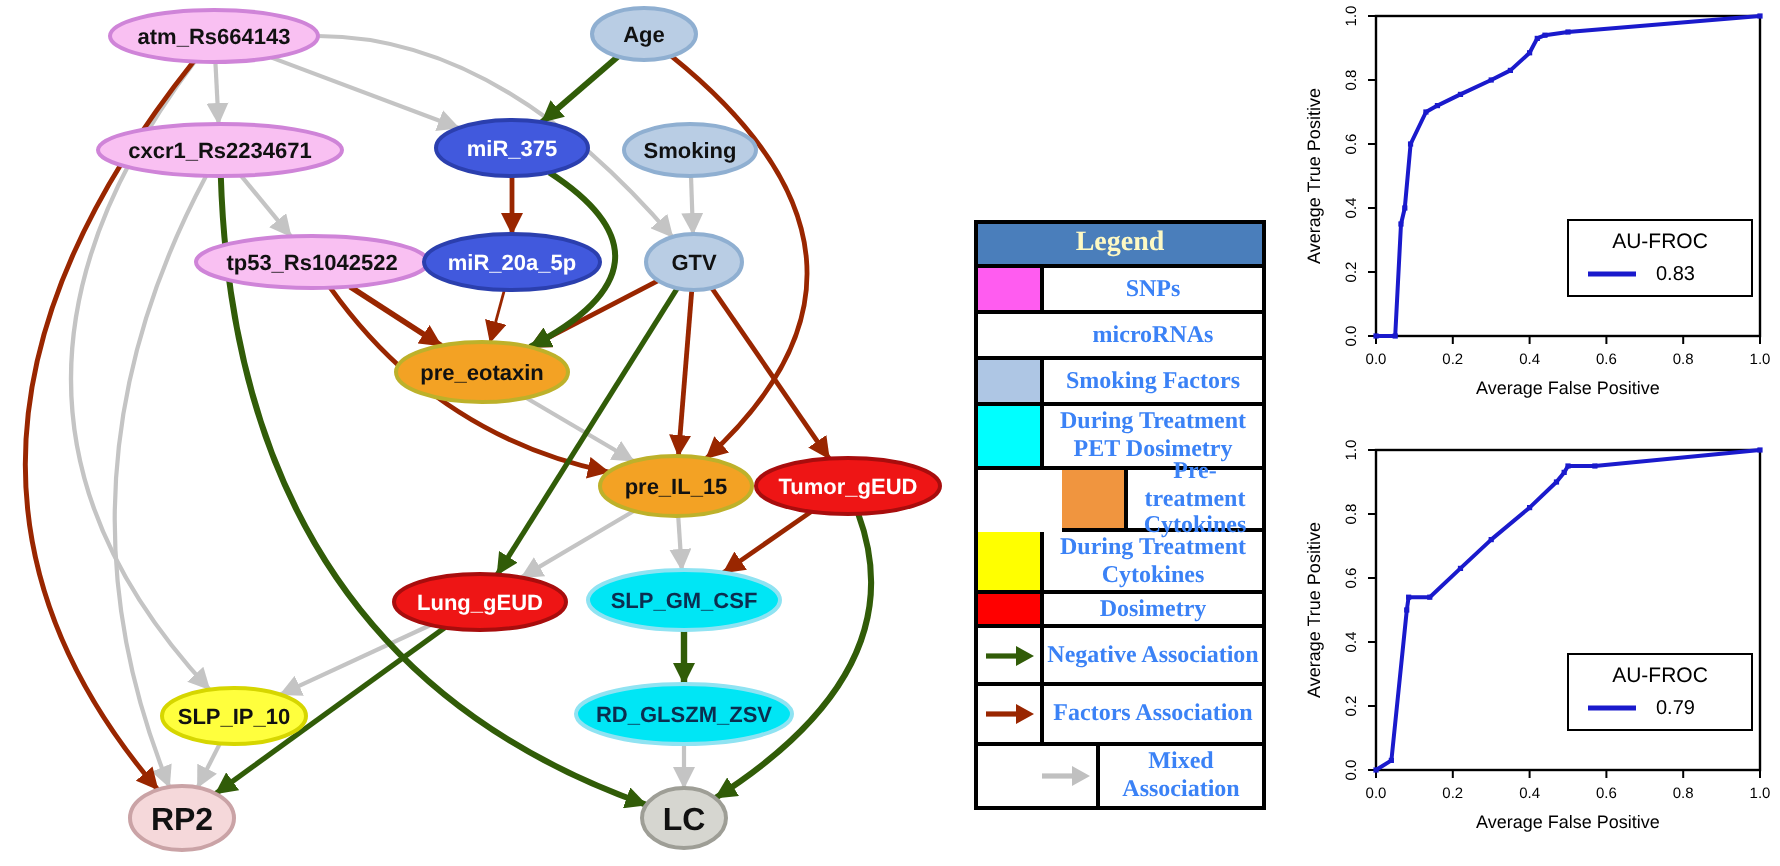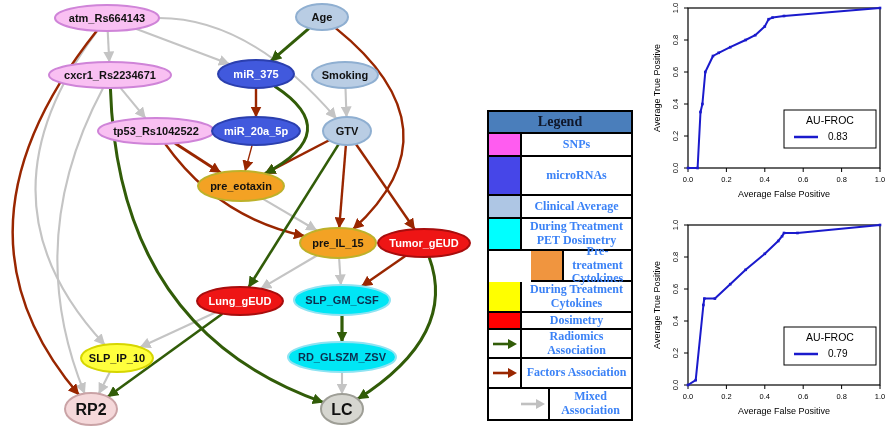--- a/index.html
+++ b/index.html
@@ -1,21 +1,21 @@
 <!DOCTYPE html>
 <html><head>
 <meta charset="utf-8">
 <style>
   html,body{margin:0;padding:0;background:#fff;}
   .fig{position:relative;width:890px;height:433px;background:#ffffff;
        font-family:"Liberation Sans",sans-serif;overflow:hidden;}
   #network{position:absolute;left:0;top:0;}
   .legend{position:absolute;left:487px;top:110px;width:146px;background:#fff;
           border:2px solid #000;font-family:"Liberation Serif",serif;box-sizing:border-box;}
-  .legend-header{color:#0f172a;font-weight:bold;text-align:center;font-size:14px;
+  .legend-header{color:#fef9c3;font-weight:bold;text-align:center;font-size:14px;
                  height:20px;line-height:20px;border-bottom:2px solid #000;}
   .legend-row{display:flex;border-bottom:2px solid #000;align-items:stretch;box-sizing:border-box;}
   .legend-row:last-child{border-bottom:none;padding-left:28px;}
   .legend-swatch{width:31px;border-right:2px solid #000;display:flex;align-items:center;
                  justify-content:center;flex:none;}
   .legend-label{flex:1;display:flex;flex-direction:column;align-items:center;justify-content:center;
                 font-weight:bold;font-size:12px;line-height:1.15;text-align:center;color:#3b82f6;}
   .chart{position:absolute;left:648px;background:#fff;}
 </style>
 </head>
@@ -140,30 +140,30 @@
 
   <div class="legend">
     <div class="legend-header" style="background: rgb(74, 126, 187);">Legend</div>
     <div id="legend-rows">
         <div class="legend-row" style="height: 23px;">
           <div class="legend-swatch" style="background: rgb(255, 92, 240);"></div>
           <div class="legend-label">
             <div>SNPs</div>
           </div>
         </div>
-        <div class="legend-row" style="height: 39px;">
+        <div class="legend-row" style="height: 23px; align-items: center;">
           <div class="legend-swatch" style="background: rgb(70, 70, 232);"></div>
           <div class="legend-label">
             <div>microRNAs</div>
           </div>
         </div>
         <div class="legend-row" style="height: 23px;">
           <div class="legend-swatch" style="background: rgb(174, 198, 228);"></div>
           <div class="legend-label">
-            <div>Clinical Average</div>
+            <div>Smoking Factors</div>
           </div>
         </div>
         <div class="legend-row" style="height: 32px;">
           <div class="legend-swatch" style="background: rgb(0, 255, 255);"></div>
           <div class="legend-label">
             <div>During Treatment</div>
             <div>PET Dosimetry</div>
           </div>
         </div>
         <div class="legend-row" style="height: 31px; margin-left: 42px;">
@@ -187,21 +187,21 @@
           </div>
         </div>
         <div class="legend-row" style="height: 29px;">
           <div class="legend-swatch">
             <svg width="26" height="12" viewBox="0 0 26 12">
               <line x1="1" y1="6" x2="17" y2="6" stroke="#315c08" stroke-width="2.6"></line>
               <path d="M16,1 L25,6 L16,11 Z" fill="#315c08"></path>
             </svg>
           </div>
           <div class="legend-label">
-            <div>Radiomics Association</div>
+            <div>Negative Association</div>
           </div>
         </div>
         <div class="legend-row" style="height: 30px;">
           <div class="legend-swatch">
             <svg width="26" height="12" viewBox="0 0 26 12">
               <line x1="1" y1="6" x2="17" y2="6" stroke="#992600" stroke-width="2.6"></line>
               <path d="M16,1 L25,6 L16,11 Z" fill="#992600"></path>
             </svg>
           </div>
           <div class="legend-label">

